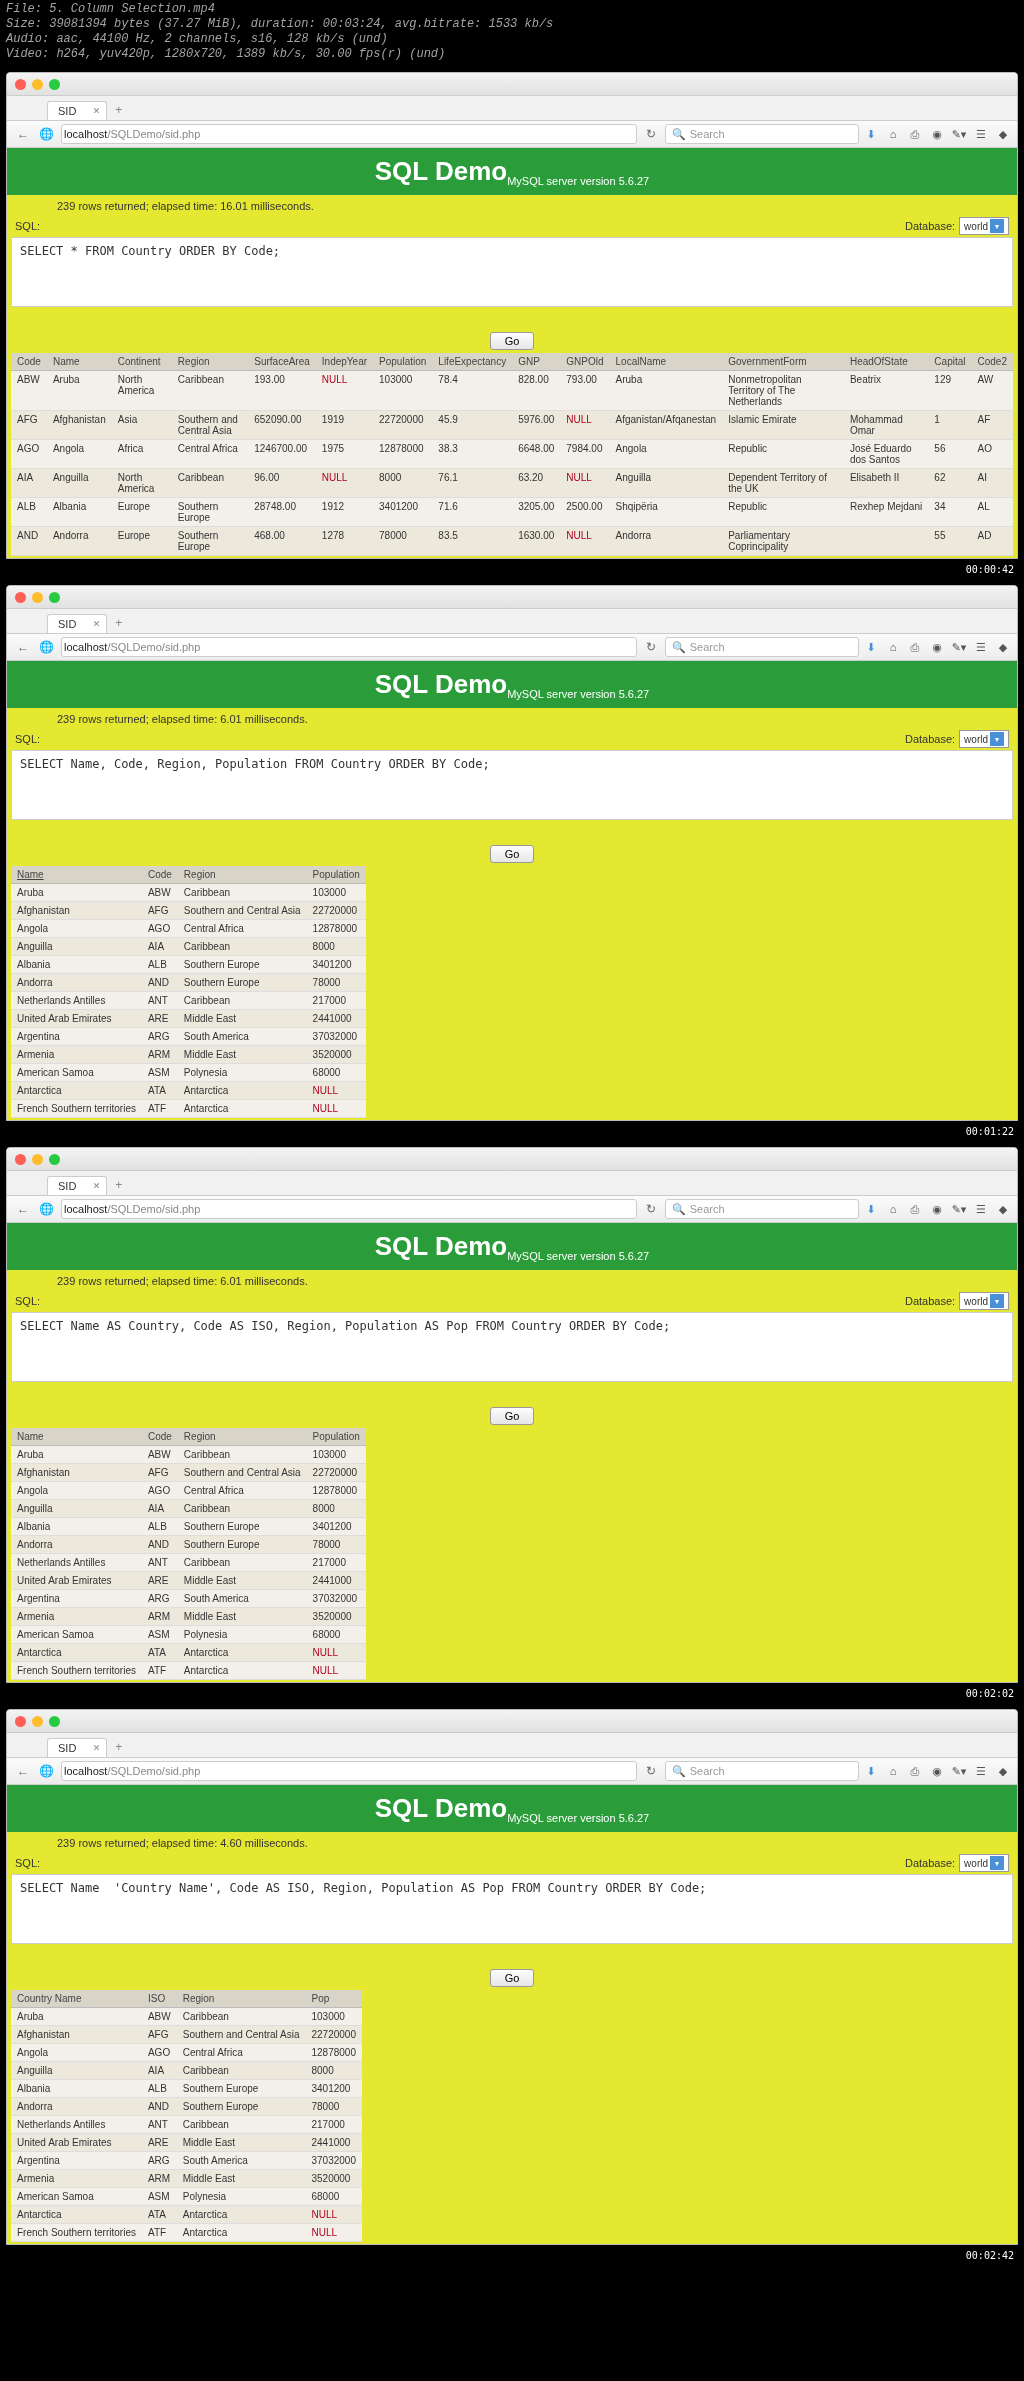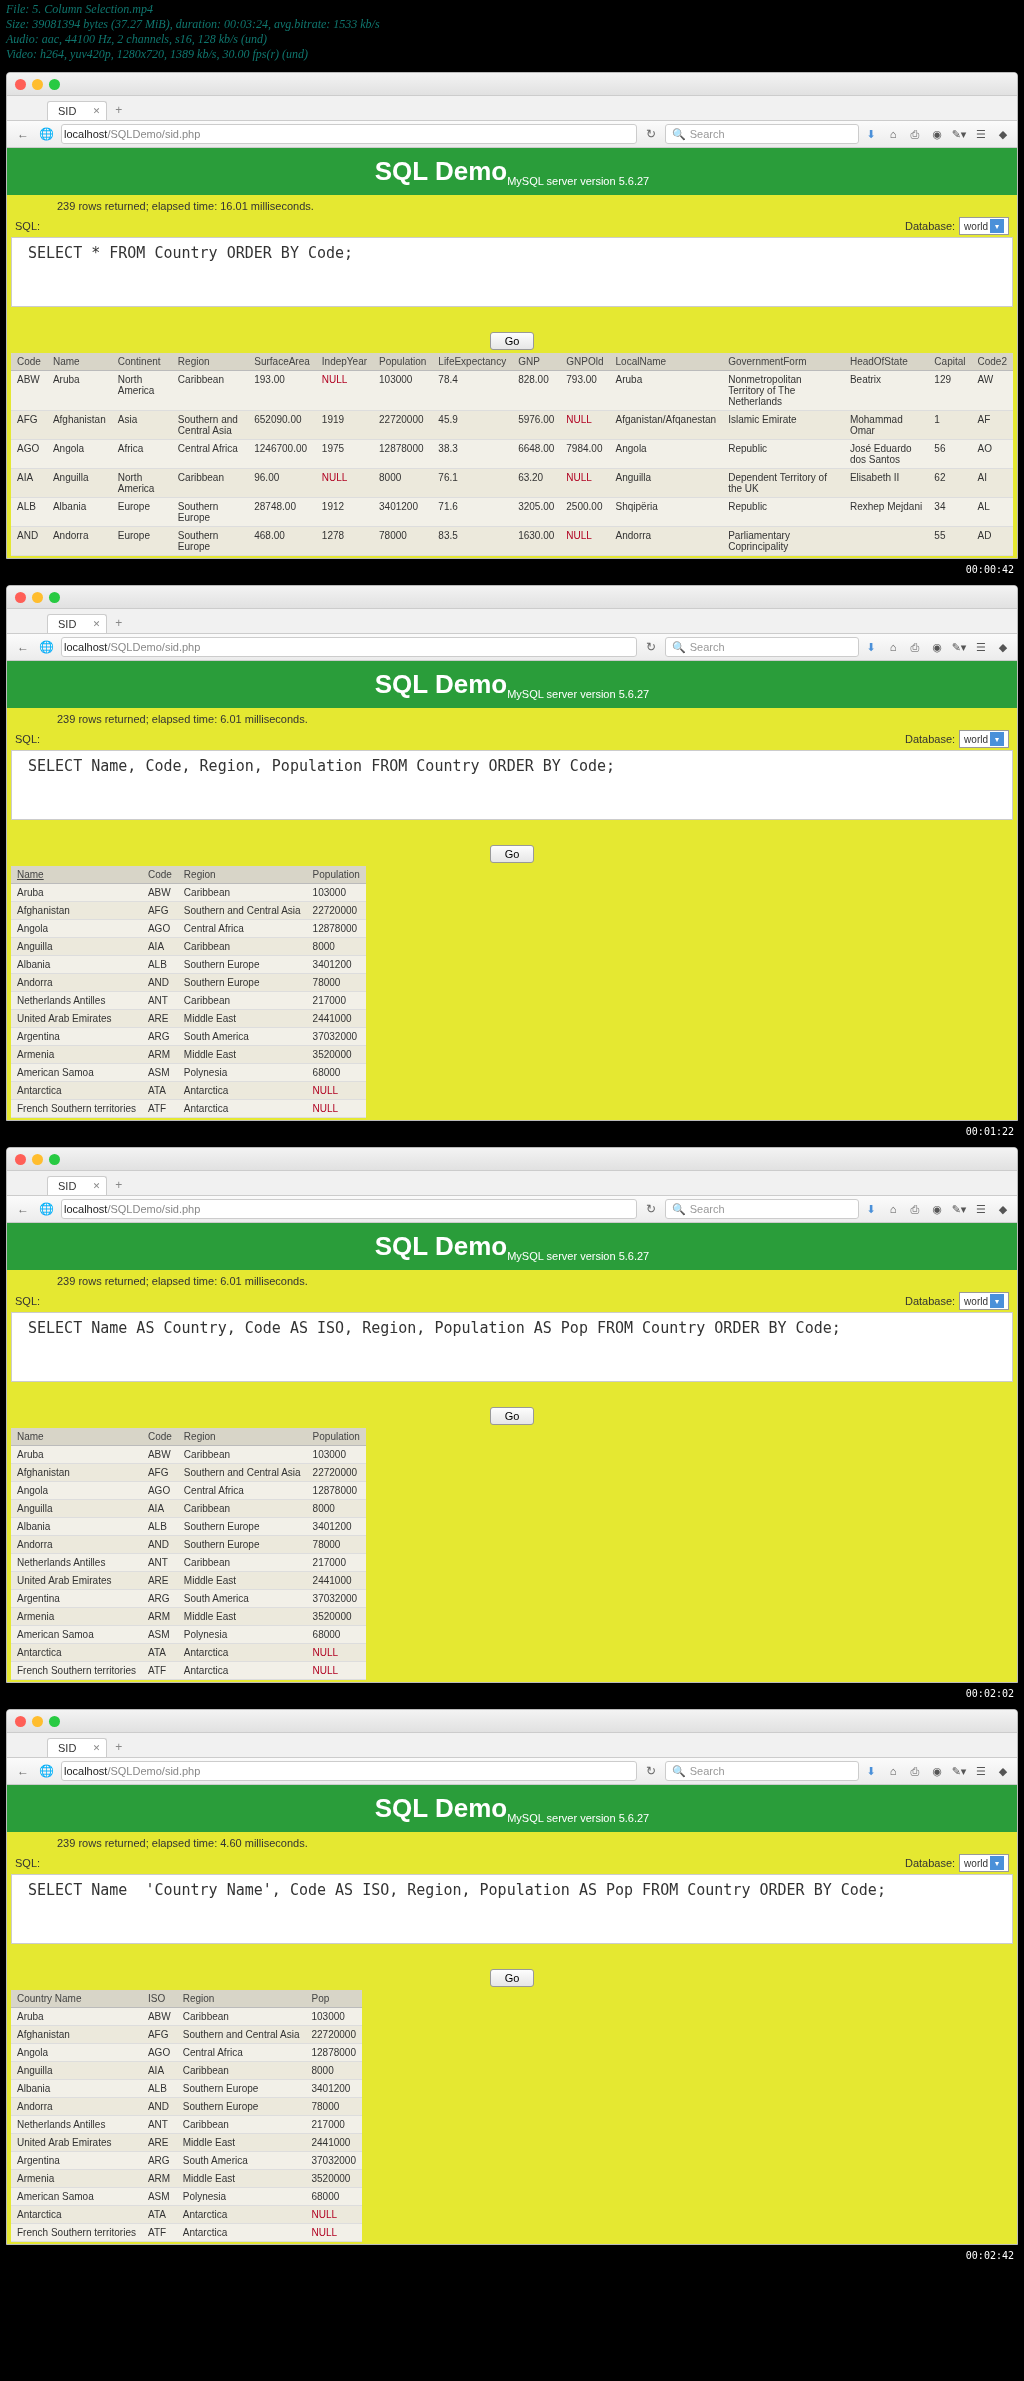--- a/index.html
+++ b/index.html
@@ -1,16 +1,16 @@
 <!DOCTYPE html>
 <html><head>
 <meta charset="utf-8">
 <style>
 body { margin:0; padding:0; background:#000; font-family:"Lucida Grande","Helvetica Neue",Arial,sans-serif; font-size:11px; color:#333; width:1024px; }
-.meta-text { color:#0f766e; font-style:italic; font-family:Liberation Serif, serif; font-size:12px; padding:2px 6px; line-height:1.25; }
+.meta-text { color:#a3a3a3; font-style:italic; font-family:Liberation Mono, monospace; font-size:12px; padding:2px 6px; line-height:1.25; }
 .frame { background:#000; padding:8px 0 18px 0; position:relative; }
 .browser { background:#fff; border:1px solid #bbb; margin:0 6px; border-radius:4px 4px 0 0; overflow:hidden; }
 .titlebar { height:22px; background:linear-gradient(#f3f3f3,#e1e1e1); display:flex; align-items:center; padding:0 8px; gap:6px; border-bottom:1px solid #ccc;}
 .tl-dot { width:11px; height:11px; border-radius:50%; }
 .red{background:#ff5f57}.yellow{background:#ffbd2e}.greendot{background:#28ca42}
 .tabbar { height:24px; background:#f1f1f1; display:flex; align-items:flex-end; border-bottom:1px solid #ccc; padding-left:40px;}
 .tab { background:#fff; border:1px solid #ccc; border-bottom:none; padding:3px 30px 3px 10px; font-size:11px; border-radius:3px 3px 0 0; position:relative; }
 .tab-close{position:absolute; right:6px; top:4px; color:#888; font-size:9px;}
 .tab-plus{margin-left:8px; color:#888; font-size:12px; padding-bottom:3px;}
 .urlbar { height:26px; background:linear-gradient(#fbfbfb,#ececec); display:flex; align-items:center; padding:0 6px; gap:4px; border-bottom:1px solid #ccc;}
@@ -21,21 +21,21 @@
 .ti{width:16px;height:16px;display:flex;align-items:center;justify-content:center;color:#555;}
 .green-header{background:#2a9d3a;color:#fff;padding:8px 0;display:flex;justify-content:center;align-items:flex-end;}
 .green-header h1{margin:0;font-size:26px;font-weight:bold;}
 .version{font-size:11px;}
 .yellow-bg{background:#e5e831;padding:2px 4px;}
 .status-msg{font-size:11px;color:#333;padding:3px 4px;margin-left:42px;}
 .sql-row{display:flex;justify-content:space-between;align-items:center;padding:2px 4px;font-size:11px;}
 .db-sel{display:flex;align-items:center;gap:4px;}
 .db-dd{background:#fff;border:1px solid #999;padding:1px 4px;font-size:10px;display:flex;align-items:center;gap:2px;}
 .db-arrow{background:#4a90d9;color:#fff;width:14px;height:14px;display:flex;align-items:center;justify-content:center;font-size:8px;}
-.sql-textarea{background:#fff;border:1px solid #ccc;margin:0;padding:6px 16px;font-family:Menlo,Monaco,monospace;font-size:15px;min-height:56px;white-space:pre-wrap;}
+.sql-textarea{background:#fff;border:1px solid #ccc;margin:0;padding:6px 8px;font-family:Menlo,Monaco,monospace;font-size:12px;min-height:56px;white-space:pre-wrap;}
 .go-row{text-align:center;padding:3px 0;background:#e5e831;margin-top:22px;}
 .go-btn{background:linear-gradient(#fdfdfd,#e6e6e6);border:1px solid #999;border-radius:3px;padding:2px 14px;font-size:11px;}
 table.data{border-collapse:collapse;background:#f2f0e8;font-size:10px;}
 table.wide{width:100%;}
 table.data th{background:#d8d5c8;text-align:left;padding:3px 6px;border-bottom:1px solid #bbb;font-weight:normal;color:#444;}
 table.data td{padding:3px 6px;border-bottom:1px solid #ddd;vertical-align:top;}
 table.data tr:nth-child(even) td{background:#ece9dc;}
 .null{color:#b00020;}
 .red-h{color:#b00020;}
 .u{text-decoration:underline;}

